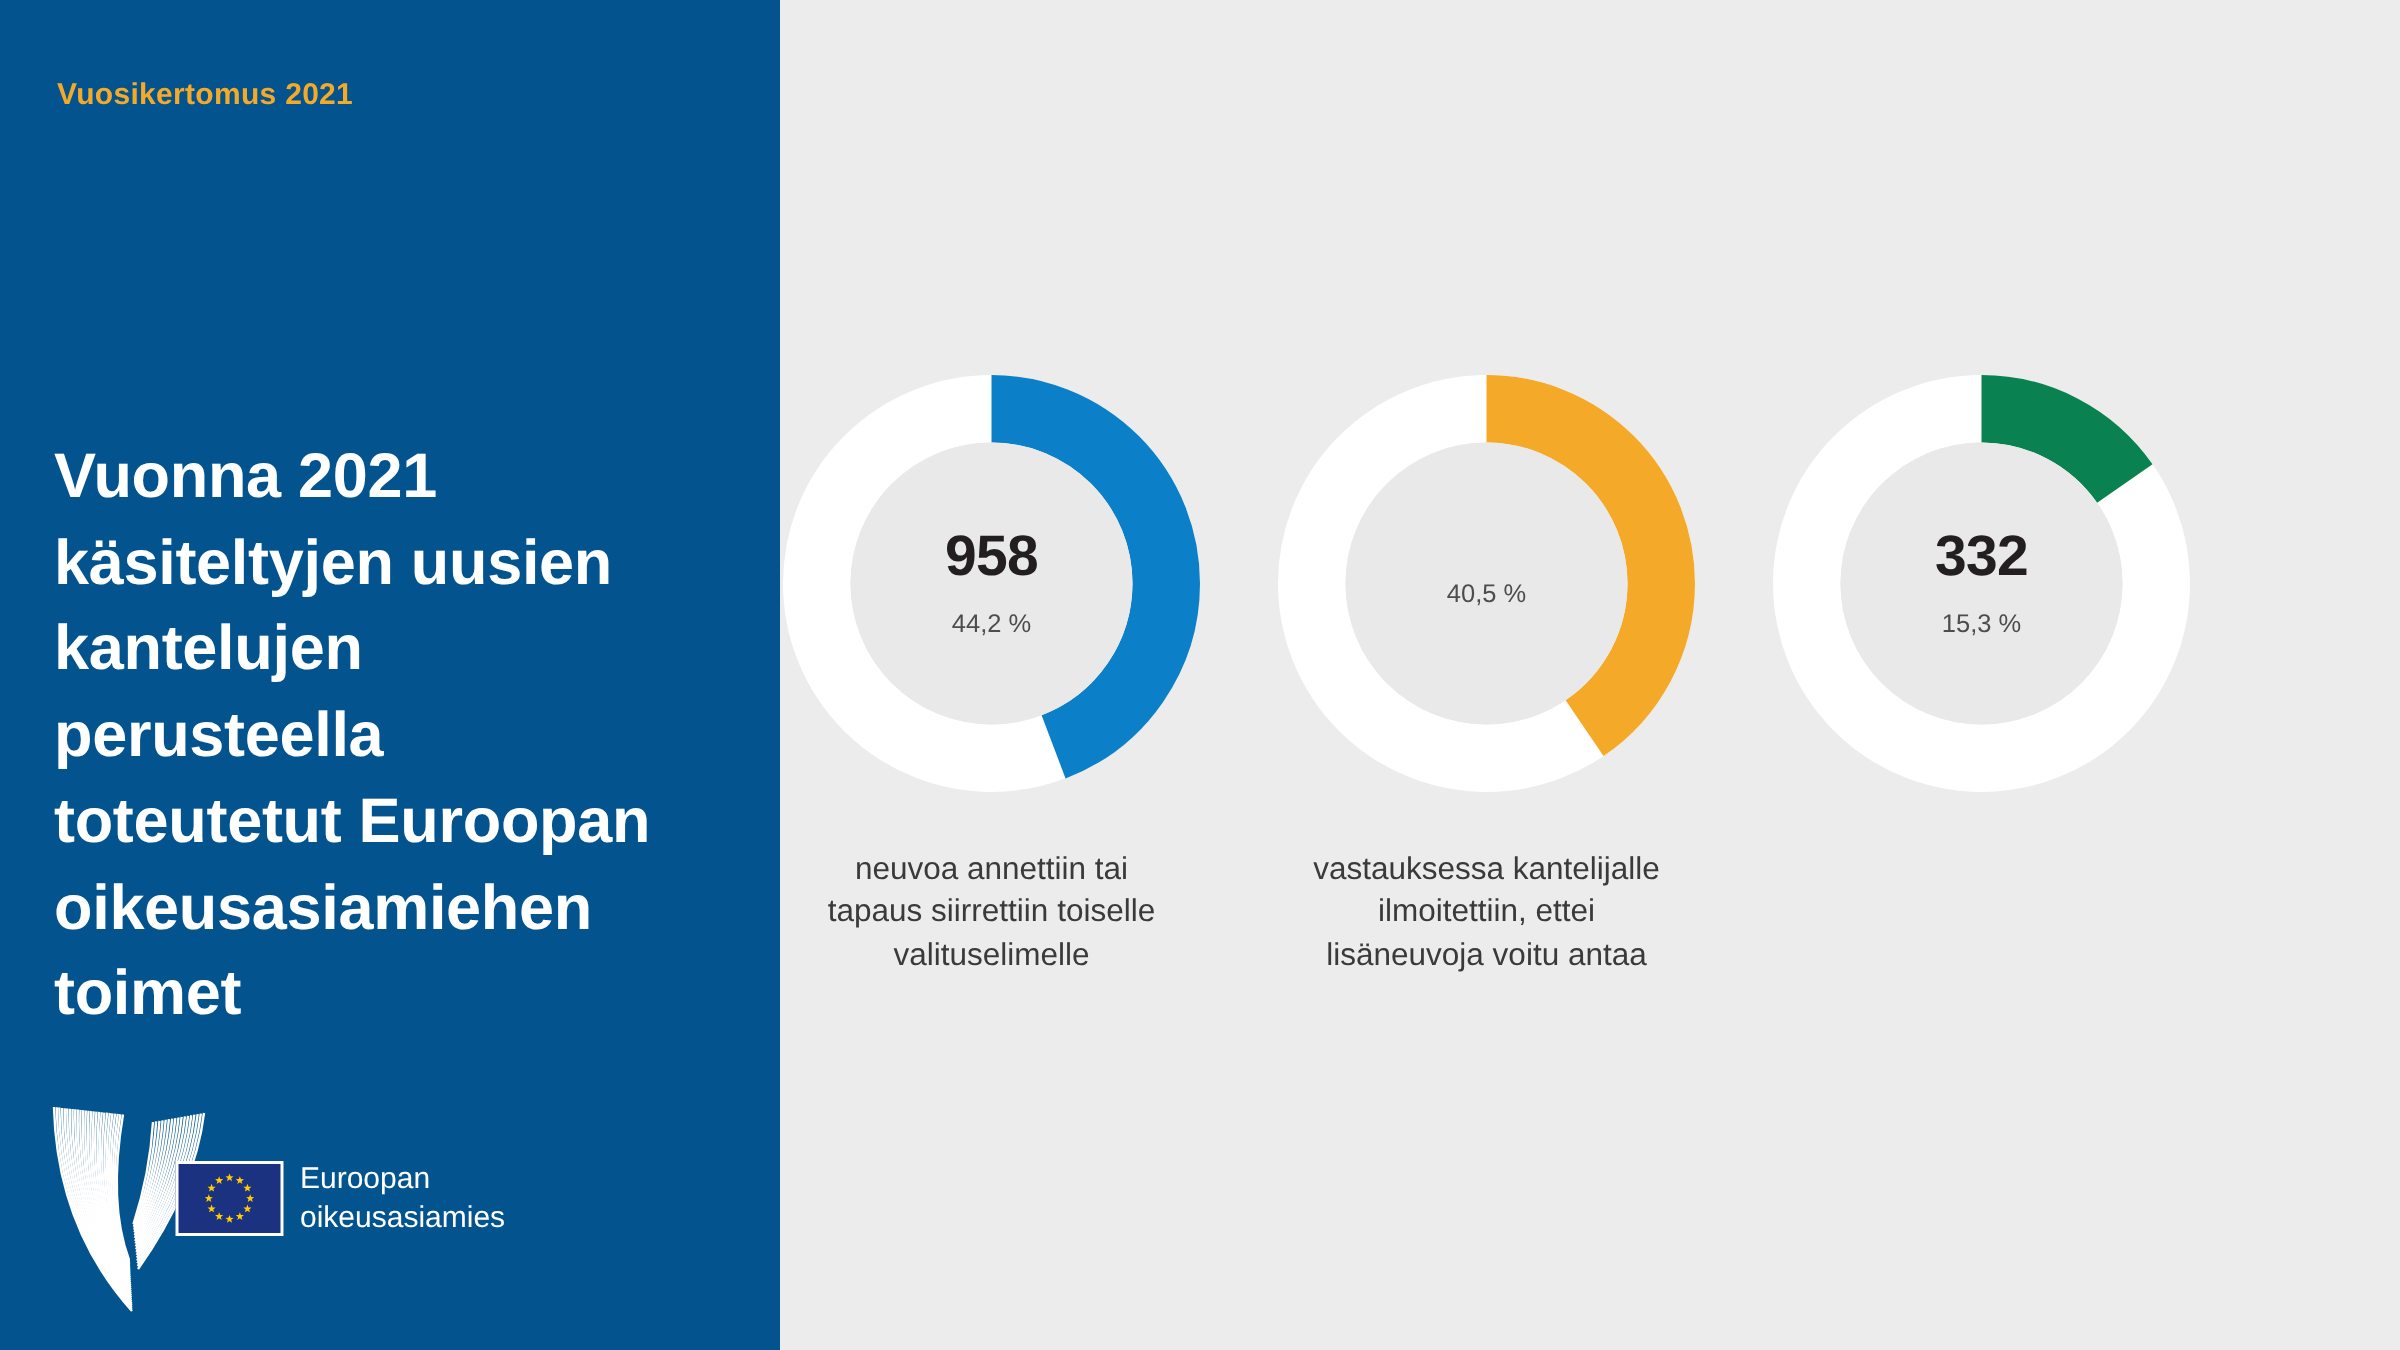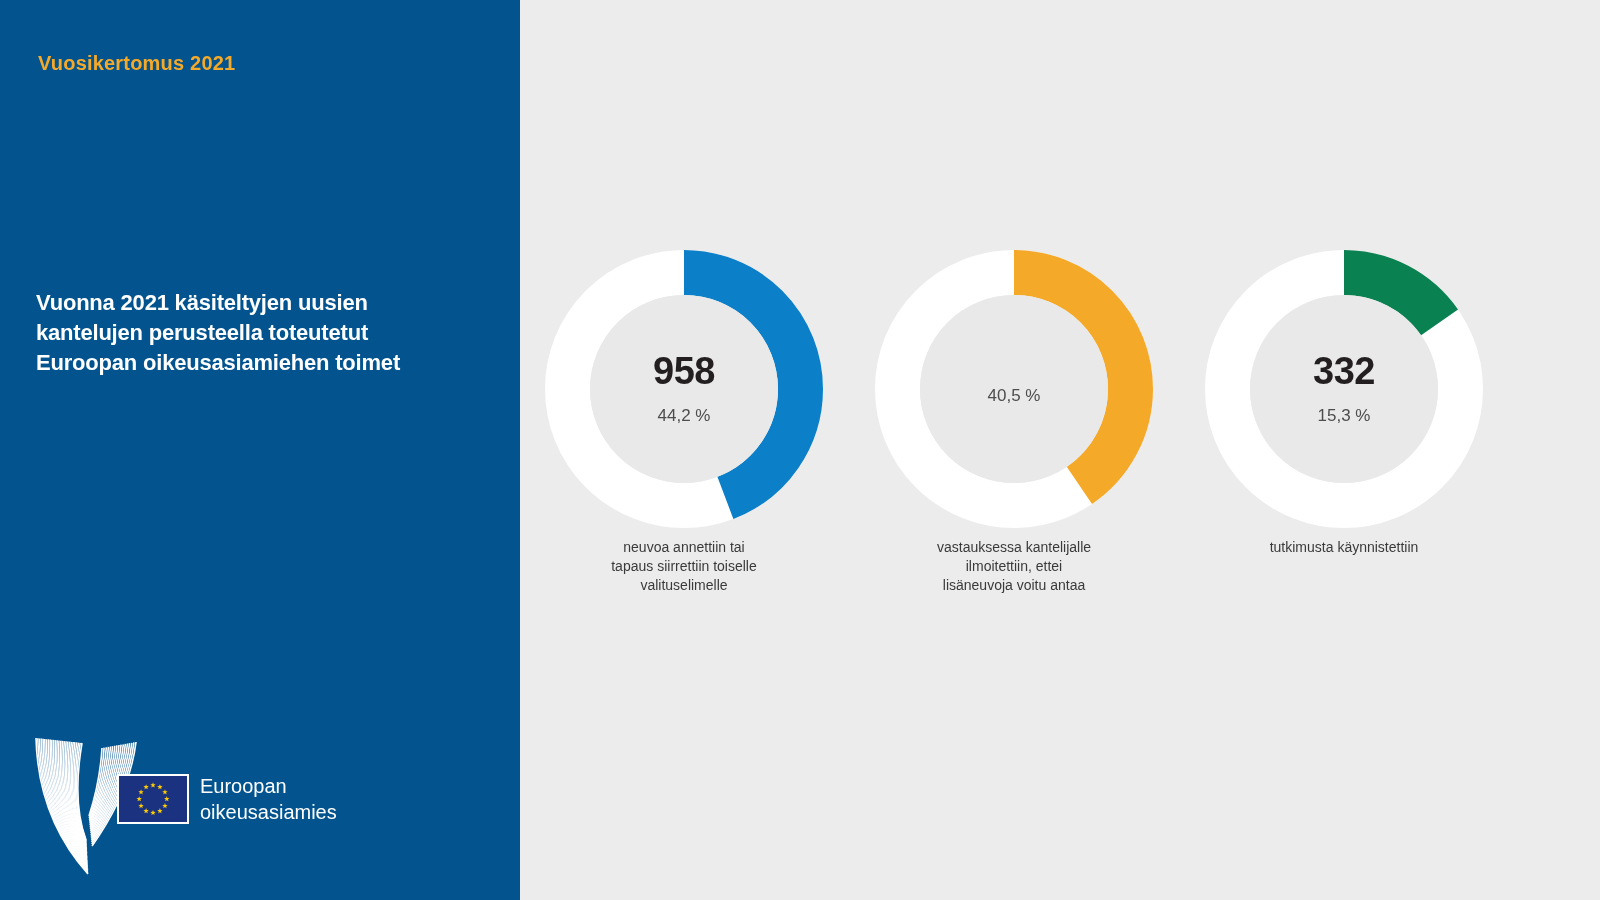--- a/index.html
+++ b/index.html
@@ -19,21 +19,21 @@
   }
   #kicker {
     position:absolute; left:38px; top:52px;
     font-size:20px; font-weight:bold;
     color:#f5a929;
     letter-spacing:0.2px;
   }
   #main-title {
     position:absolute; left:36px; top:288px;
     width:420px;
-    font-size:22px; font-weight:bold;
+    font-size:42px; font-weight:bold;
     line-height:1.37;
     color:#ffffff;
     letter-spacing:-0.2px;
   }
 
   
   #logo-block {
     position:absolute; left:32px; top:726px;
     width:330px; height:140px;
   }
@@ -47,21 +47,21 @@
   #eu-flag svg { display:block; width:100%; height:100%; }
   #logo-text {
     position:absolute; left:168px; top:48px;
     font-size:20px; line-height:1.28;
     color:#ffffff;
     white-space:pre-line;
   }
 
   
   #charts {
-    position:absolute; left:488px; top:0;
+    position:absolute; left:465px; top:0;
     width:1111px; height:900px;
   }
   .donut-cell {
     position:absolute; top:250px;
     width:340px;
   }
   .donut-wrap {
     position:relative;
     width:278px; height:278px;
     margin:0 auto;
@@ -76,23 +76,23 @@
   .donut-value {
     font-size:38px; font-weight:bold;
     color:#231f20; line-height:1.05;
     letter-spacing:-0.5px;
   }
   .donut-pct {
     font-size:17px; color:#4d4d4d;
     margin-top:14px;
   }
   .donut-caption {
-    margin-top:10px;
+    margin-top:38px;
     text-align:center;
-    font-size:14px;
+    font-size:21px;
     line-height:1.35;
     color:#3a3a3a;
     white-space:pre-line;
     padding:0 26px;
   }
   #cell-0 { left:26px; }
   #cell-1 { left:356px; }
   #cell-2 { left:686px; }
 </style>
 </head>
@@ -223,16 +223,15 @@
       <svg viewBox="0 0 278 278" aria-hidden="true">
         <circle cx="139" cy="139" r="116.5" fill="none" stroke="#ffffff" stroke-width="45"></circle>
         <circle class="arc" cx="139" cy="139" r="116.5" fill="none" stroke="#098150" stroke-width="45" transform="rotate(-90 139 139)" stroke-dasharray="111.99463650782253 619.9964517785993"></circle>
         <circle cx="139" cy="139" r="94" fill="#e9e9e9"></circle>
       </svg>
       <div class="donut-center">
         <div class="donut-value">332</div>
         <div class="donut-pct">15,3 %</div>
       </div>
     </div>
-    <div class="donut-caption">tutkimusta käynnistettiin</div>
   </div>
 
 </div>
 
 </body></html>

